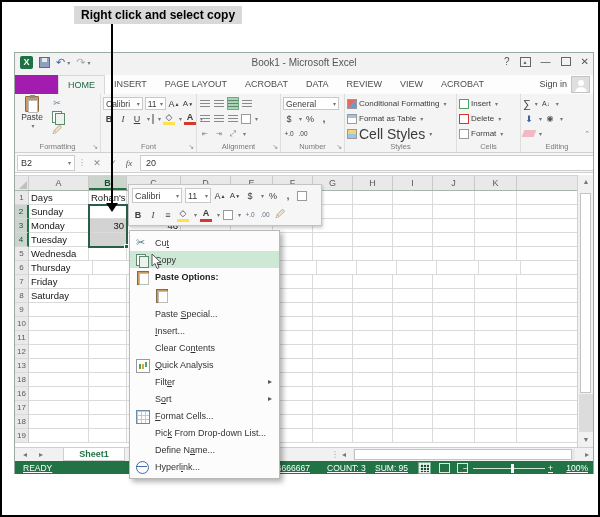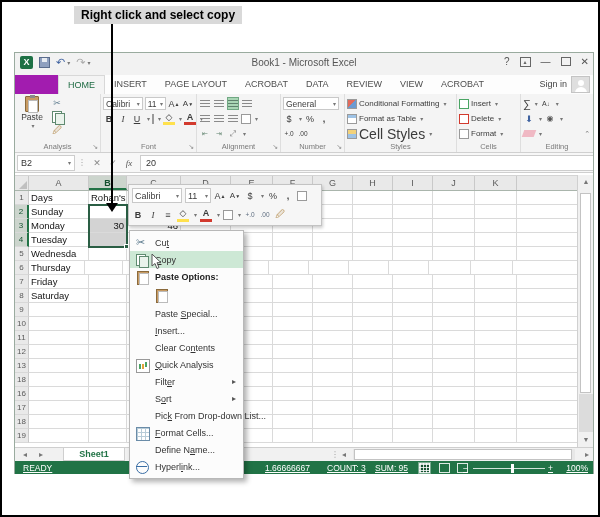--- a/index.html
+++ b/index.html
@@ -136,21 +136,21 @@
   .zoomthumb { position:absolute; left:496px; top:3px; width:3px; height:9px; background:#fff; }
 
   
   .minitb { position:absolute; left:126px; top:182px; width:194px; height:42px; background:#f6f6f6;
     border:1px solid #c3c3c3; box-shadow:1px 2px 3px rgba(0,0,0,.2); z-index:45; padding:1px 3px;
     font-size:9px; color:#3b3b3b; }
   .mtrow { display:flex; align-items:center; gap:3px; height:19px; }
   .mtbtn { display:inline-flex; align-items:center; justify-content:center; min-width:12px; height:15px; }
 
   
-  .cmenu { position:absolute; left:127px; top:228px; width:115px; background:#fcfcfc;
+  .cmenu { position:absolute; left:127px; top:228px; width:151px; background:#fcfcfc;
     border:1px solid #b8b8b8; box-shadow:3px 3px 5px rgba(0,0,0,.3); z-index:50;
     padding:3px 0; font-size:9px; color:#333; }
   .mi { display:flex; align-items:center; height:17px; padding-left:5px; position:relative; }
   .mi.hl { background:#cde8d5; }
   .mi.bold { font-weight:bold; color:#222; }
   .mi.pasteicon { height:20px; padding-left:24px; }
   .mi .lbl { white-space:nowrap; }
   .mi .sub { position:absolute; right:7px; top:4px; color:#555; font-size:8px; }
   .ic { width:15px; height:14px; margin-right:5px; flex:none; position:relative; }
   .ic-scissors::before { content:"✂"; position:absolute; left:1px; top:0; color:#5f7d90; font-size:11px; line-height:13px; }
@@ -224,21 +224,21 @@
             <span class="clip"></span>
             <span>Paste</span>
             <span class="dd">▾</span>
           </div>
           <div style="display:flex;flex-direction:column;gap:1px;margin-left:4px">
             <span class="rbtn" style="color:#5f7d90">✂</span>
             <span class="rbtn mini-ic"><span class="ic ic-copy" style="transform:scale(.8)"></span></span>
             <span class="rbtn" style="color:#b38b4d">🖉</span>
           </div>
         </div>
-        <div class="glabel"><span>Analysis</span><span class="launcher">↘</span></div>
+        <div class="glabel"><span>Formatting</span><span class="launcher">↘</span></div>
       </div>
 
       <div class="rgroup" style="width:96px">
         <div class="frow">
           <span class="combo" style="width:50px">
               <span>Calibri</span>
               <span class="dd">▾</span>
             </span>
           <span class="combo" style="width:26px">
               <span>11</span>
@@ -479,21 +479,21 @@
           <div class="cell" style="width: 40px;"></div>
           <div class="cell" style="width: 40px;"></div>
           <div class="cell" style="width: 40px;"></div>
           <div class="cell" style="width: 40px;"></div>
           <div class="cell" style="width: 42px;"></div>
           <div class="cell" style="width: 42px;"></div>
           <div class="cell fill"></div>
         </div>
         <div class="grow">
           <div class="rh">6</div>
-          <div class="cell" style="width: 56px;">Thursday</div>
+          <div class="cell" style="width: 64px;">Thursday</div>
           <div class="cell" style="width: 38px;"></div>
           <div class="cell" style="width: 54px;"></div>
           <div class="cell" style="width: 50px;"></div>
           <div class="cell" style="width: 42px;"></div>
           <div class="cell" style="width: 40px;"></div>
           <div class="cell" style="width: 40px;"></div>
           <div class="cell" style="width: 40px;"></div>
           <div class="cell" style="width: 40px;"></div>
           <div class="cell" style="width: 42px;"></div>
           <div class="cell" style="width: 42px;"></div>
@@ -789,26 +789,26 @@
         <span class="ic"></span>
         <span class="lbl">Filt<u>e</u>r</span>
         <span class="sub">▸</span>
       </div>
       <div class="mi">
         <span class="ic"></span>
         <span class="lbl">S<u>o</u>rt</span>
         <span class="sub">▸</span>
       </div>
       <div class="mi">
+        <span class="ic ic-fmtcells"></span>
+        <span class="lbl"><u>F</u>ormat Cells...</span>
+      </div>
+      <div class="mi">
         <span class="ic"></span>
         <span class="lbl">Pic<u>k</u> From Drop-down List...</span>
-      </div>
-      <div class="mi">
-        <span class="ic ic-fmtcells"></span>
-        <span class="lbl"><u>F</u>ormat Cells...</span>
       </div>
       <div class="mi">
         <span class="ic"></span>
         <span class="lbl">Define N<u>a</u>me...</span>
       </div>
       <div class="mi">
         <span class="ic ic-globe"></span>
         <span class="lbl">Hyperl<u>i</u>nk...</span>
       </div>
     </div>

